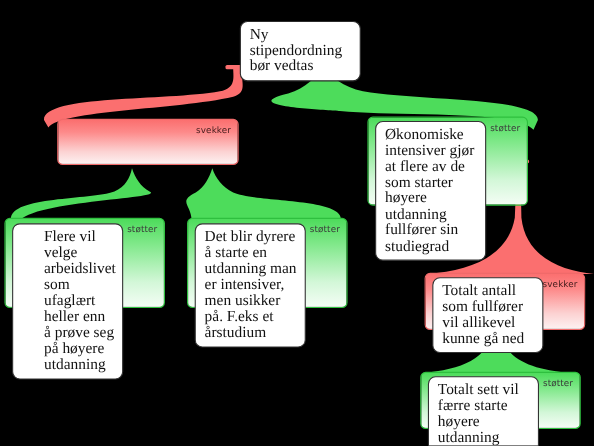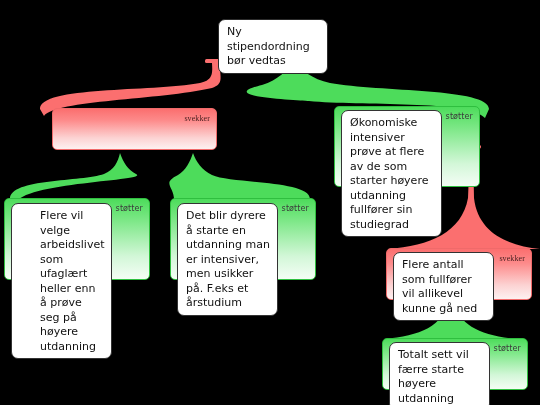--- a/index.html
+++ b/index.html
@@ -18,28 +18,28 @@
   }
   .panel.oppose{
     border:1px solid #f06a6a;
     background:linear-gradient(to bottom,#fb6f6f 0%,#fd8a8a 28%,#fcd2d2 72%,#fdf1f1 100%);
   }
   .panel .rel-label{
     position:absolute;right:6px;top:5px;
     font-size:8px;line-height:9px;color:#3a3a3a;
     letter-spacing:.1px;white-space:nowrap;
   }
-  .panel.oppose .rel-label{color:#4a2020;font-family:Liberation Serif, serif;}
+  .panel.oppose .rel-label{color:#4a2020;}
 
   
   .card{
     position:absolute;z-index:3;box-sizing:border-box;
     background:#fff;border:1px solid #333;border-radius:7px;
     padding:5px 7px 4px 8px;
-    font-size:11px;line-height:14.5px;color:#111;
+    font-size:14px;line-height:14.5px;color:#111;font-family:Liberation Serif, serif;
   }
   .card.root{border-color:#2b2b2b;}
 </style>
 </head>
 <body>
 
 <div id="canvas">
 
   <svg class="links" viewBox="0 0 540 405" xmlns="http://www.w3.org/2000/svg">
 
@@ -71,42 +71,42 @@
   </div>
 
   <div class="panel oppose" style="left:52px;top:108px;width:165px;height:42px;">
     <span class="rel-label">svekker</span>
   </div>
 
   <div class="panel support" style="left:334px;top:106px;width:146px;height:81px;">
     <span class="rel-label">støtter</span>
   </div>
   <div class="card" style="left:341px;top:110px;width:101px;">
-    <span>Økonomiske intensiver prøve at flere av de som starter høyere utdanning fullfører sin studiegrad</span>
+    <span>Økonomiske intensiver gjør at flere av de som starter høyere utdanning fullfører sin studiegrad</span>
   </div>
 
   <div class="panel support" style="left:4px;top:198px;width:146px;height:82px;">
     <span class="rel-label">støtter</span>
   </div>
   <div class="card" style="left:11px;top:203px;width:101px;padding-left:28px;">
     <span>Flere vil velge arbeidslivet som ufaglært heller enn å prøve seg på høyere utdanning</span>
   </div>
 
   <div class="panel support" style="left:170px;top:198px;width:146px;height:82px;">
     <span class="rel-label">støtter</span>
   </div>
   <div class="card" style="left:177px;top:203px;width:101px;">
     <span>Det blir dyrere å starte en utdanning man er intensiver, men usikker på. F.eks et årstudium</span>
   </div>
 
   <div class="panel oppose" style="left:386px;top:248px;width:146px;height:52px;">
     <span class="rel-label">svekker</span>
   </div>
   <div class="card" style="left:393px;top:252px;width:101px;">
-    <span>Flere antall som fullfører vil allikevel kunne gå ned</span>
+    <span>Totalt antall som fullfører vil allikevel kunne gå ned</span>
   </div>
 
   <div class="panel support" style="left:382px;top:338px;width:146px;height:52px;">
     <span class="rel-label">støtter</span>
   </div>
   <div class="card" style="left:389px;top:342px;width:101px;">
     <span>Totalt sett vil færre starte høyere utdanning</span>
   </div>
 
 </div>

